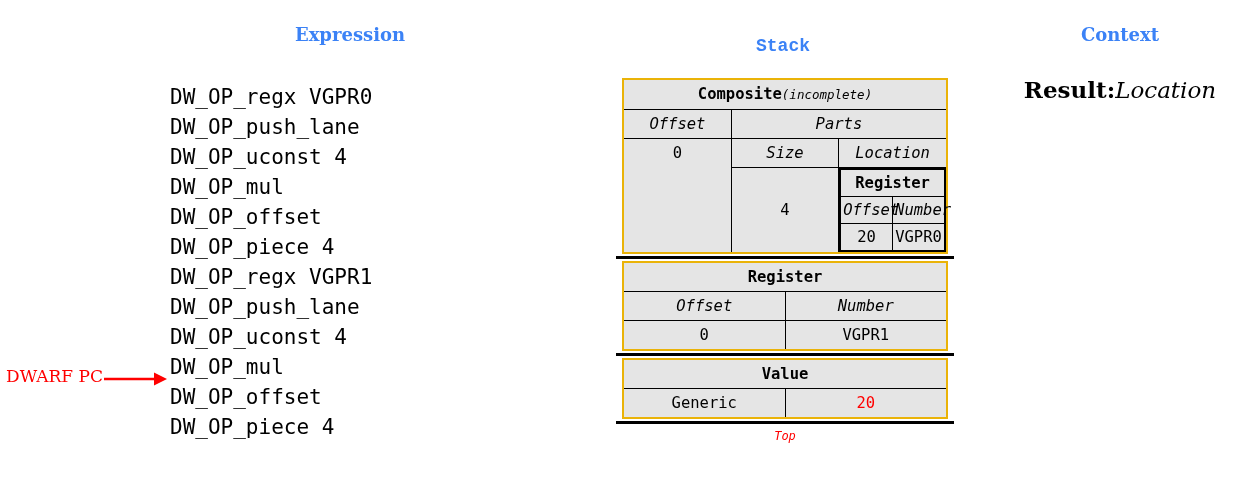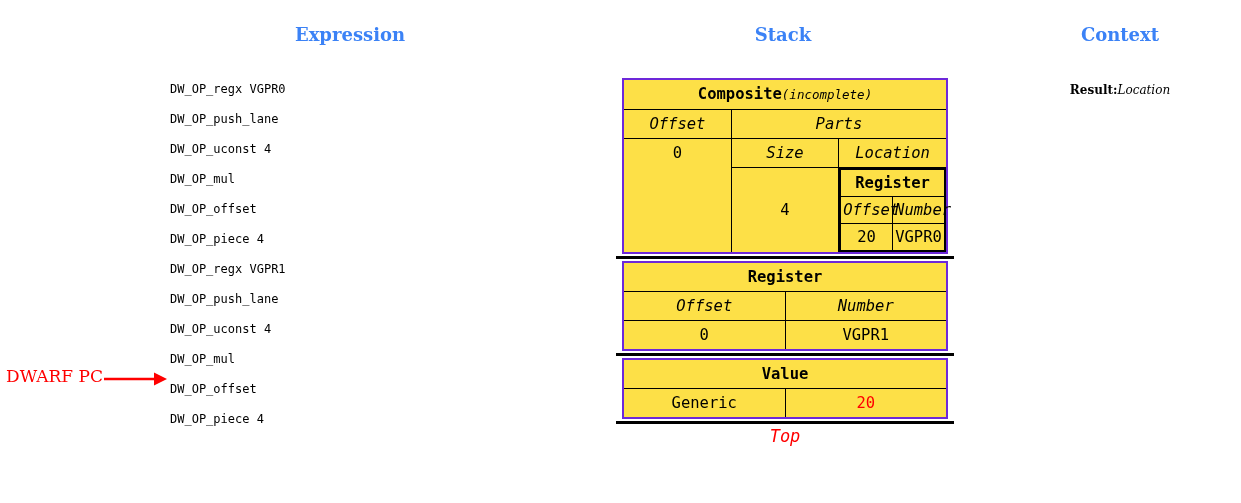--- a/index.html
+++ b/index.html
@@ -13,29 +13,29 @@
   .col-head{
     position:absolute;
     font-family:"DejaVu Serif",serif;
     font-weight:bold;
     font-size:18px;
     color:#3b82f6;
     text-align:center;
     white-space:nowrap;
   }
   #head-expression{left:180px;top:24px;width:340px;}
-  #head-stack{left:613px;top:24px;width:340px;}
+  #head-stack{left:613px;top:36px;width:340px;font-family:Liberation Mono, monospace;}
   #head-context{left:1000px;top:24px;width:240px;}
 
   
   #expr-list{
     position:absolute;
-    left:170px;top:74px;
-    font-family:"DejaVu Sans Mono","Liberation Mono",monospace;
-    font-size:12px;
+    left:170px;top:82px;
+    font-family:"DejaVu Sans Mono","Liberation Mono",monospace;
+    font-size:21px;
     color:#000;
   }
   #expr-list .expr-line{
     height:30px;
     line-height:30px;
     white-space:pre;
   }
 
   
   #pc-marker{
@@ -62,24 +62,24 @@
     color:#000;
   }
   .stack-entry{position:relative;}
   .sep{
     height:0;
     border-top:3px solid #000;
     margin:2px 0 2px 0;
     width:100%;
   }
   .frame{
-    border:2px solid #6d28d9;
+    border:2px solid #eab308;
     box-sizing:border-box;
     margin:0 6px;
-    background:#fde047;
+    background:#e5e5e5;
   }
   .frame-table{
     border-collapse:collapse;
     width:100%;
     table-layout:fixed;
   }
   .frame-table td{
     border:1px solid #000;
     padding:1px 2px;
     text-align:center;
@@ -124,33 +124,33 @@
     font-size:15.5px;
     line-height:26px;
     height:26px;
   }
   .cell-pad{padding:0 !important;border:1px solid #000;}
   #stack-top-label{
     text-align:center;
     color:#ff0000;
     font-style:italic;
     font-family:"DejaVu Sans Mono","Liberation Mono",monospace;
-    font-size:17px;
+    font-size:12px;
     line-height:20px;
     margin-top:1px;
   }
 
   
   #ctx-block{
     position:absolute;
     left:1000px;top:78px;
     width:240px;
     text-align:center;
     font-family:"DejaVu Serif",serif;
-    font-size:12px;
+    font-size:23px;
     color:#000;
   }
   #ctx-block .ctx-line{
     line-height:24px;
     white-space:nowrap;
   }
   .ctx-key{font-weight:bold;}
   .ctx-val{font-style:italic;}
 </style>
 </head>

